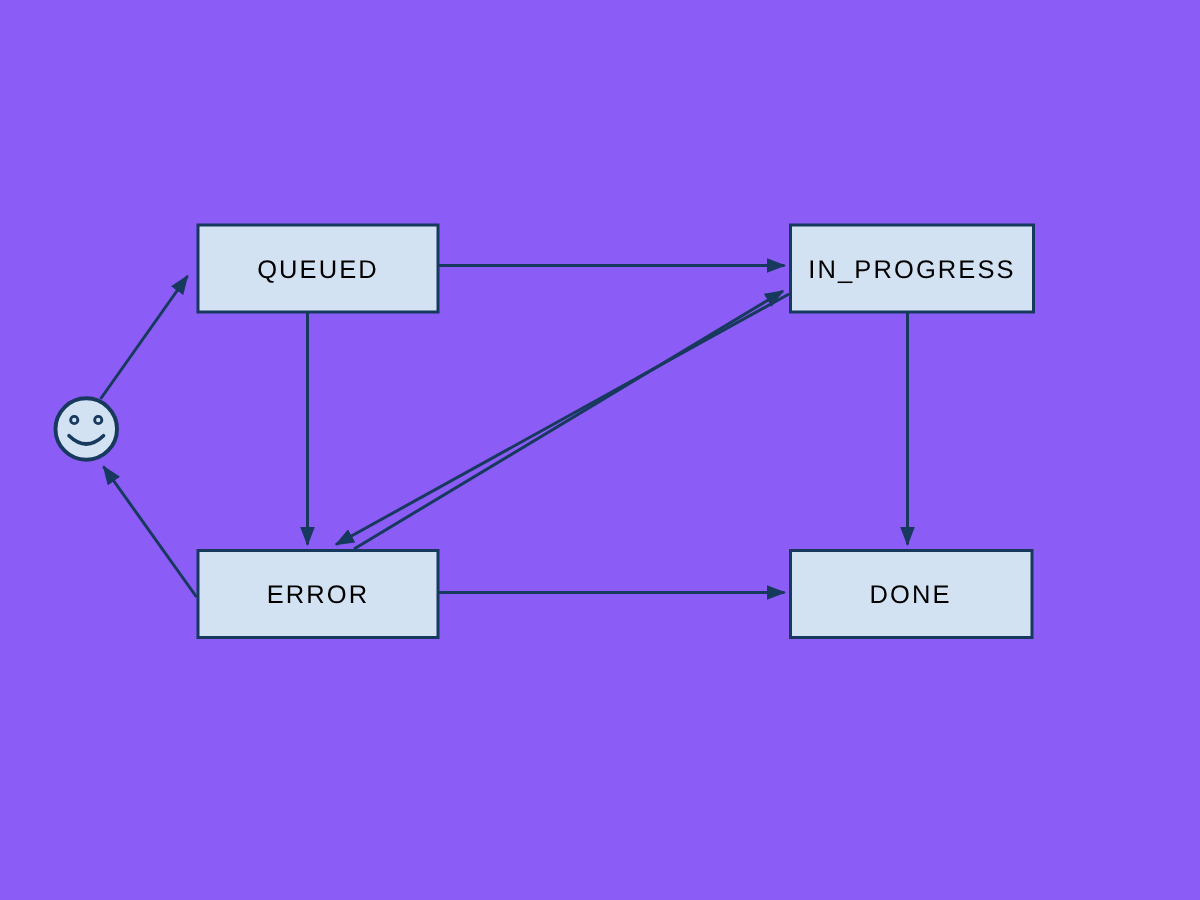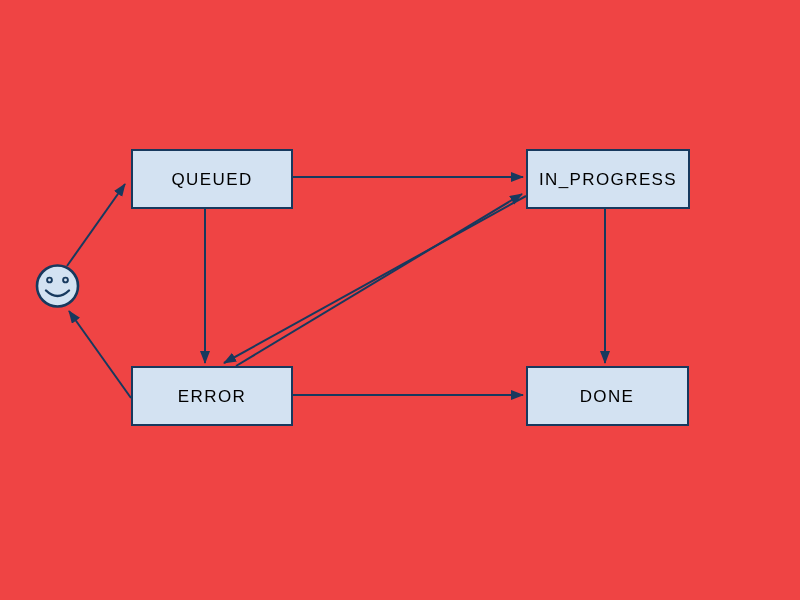--- a/index.html
+++ b/index.html
@@ -8,21 +8,21 @@
     background: #000000;
     width: 800px;
     height: 600px;
     overflow: hidden;
     font-family: "Liberation Sans", sans-serif;
   }
   .canvas {
     position: relative;
     width: 800px;
     height: 600px;
-    background: #ef4444;
+    background: #8b5cf6;
   }
   svg { display: block; }
   .state-box {
     fill: #d3e2f2;
     stroke: #17395e;
     stroke-width: 2;
   }
   .state-label {
     fill: #000000;
     font-family: "Liberation Sans", sans-serif;

